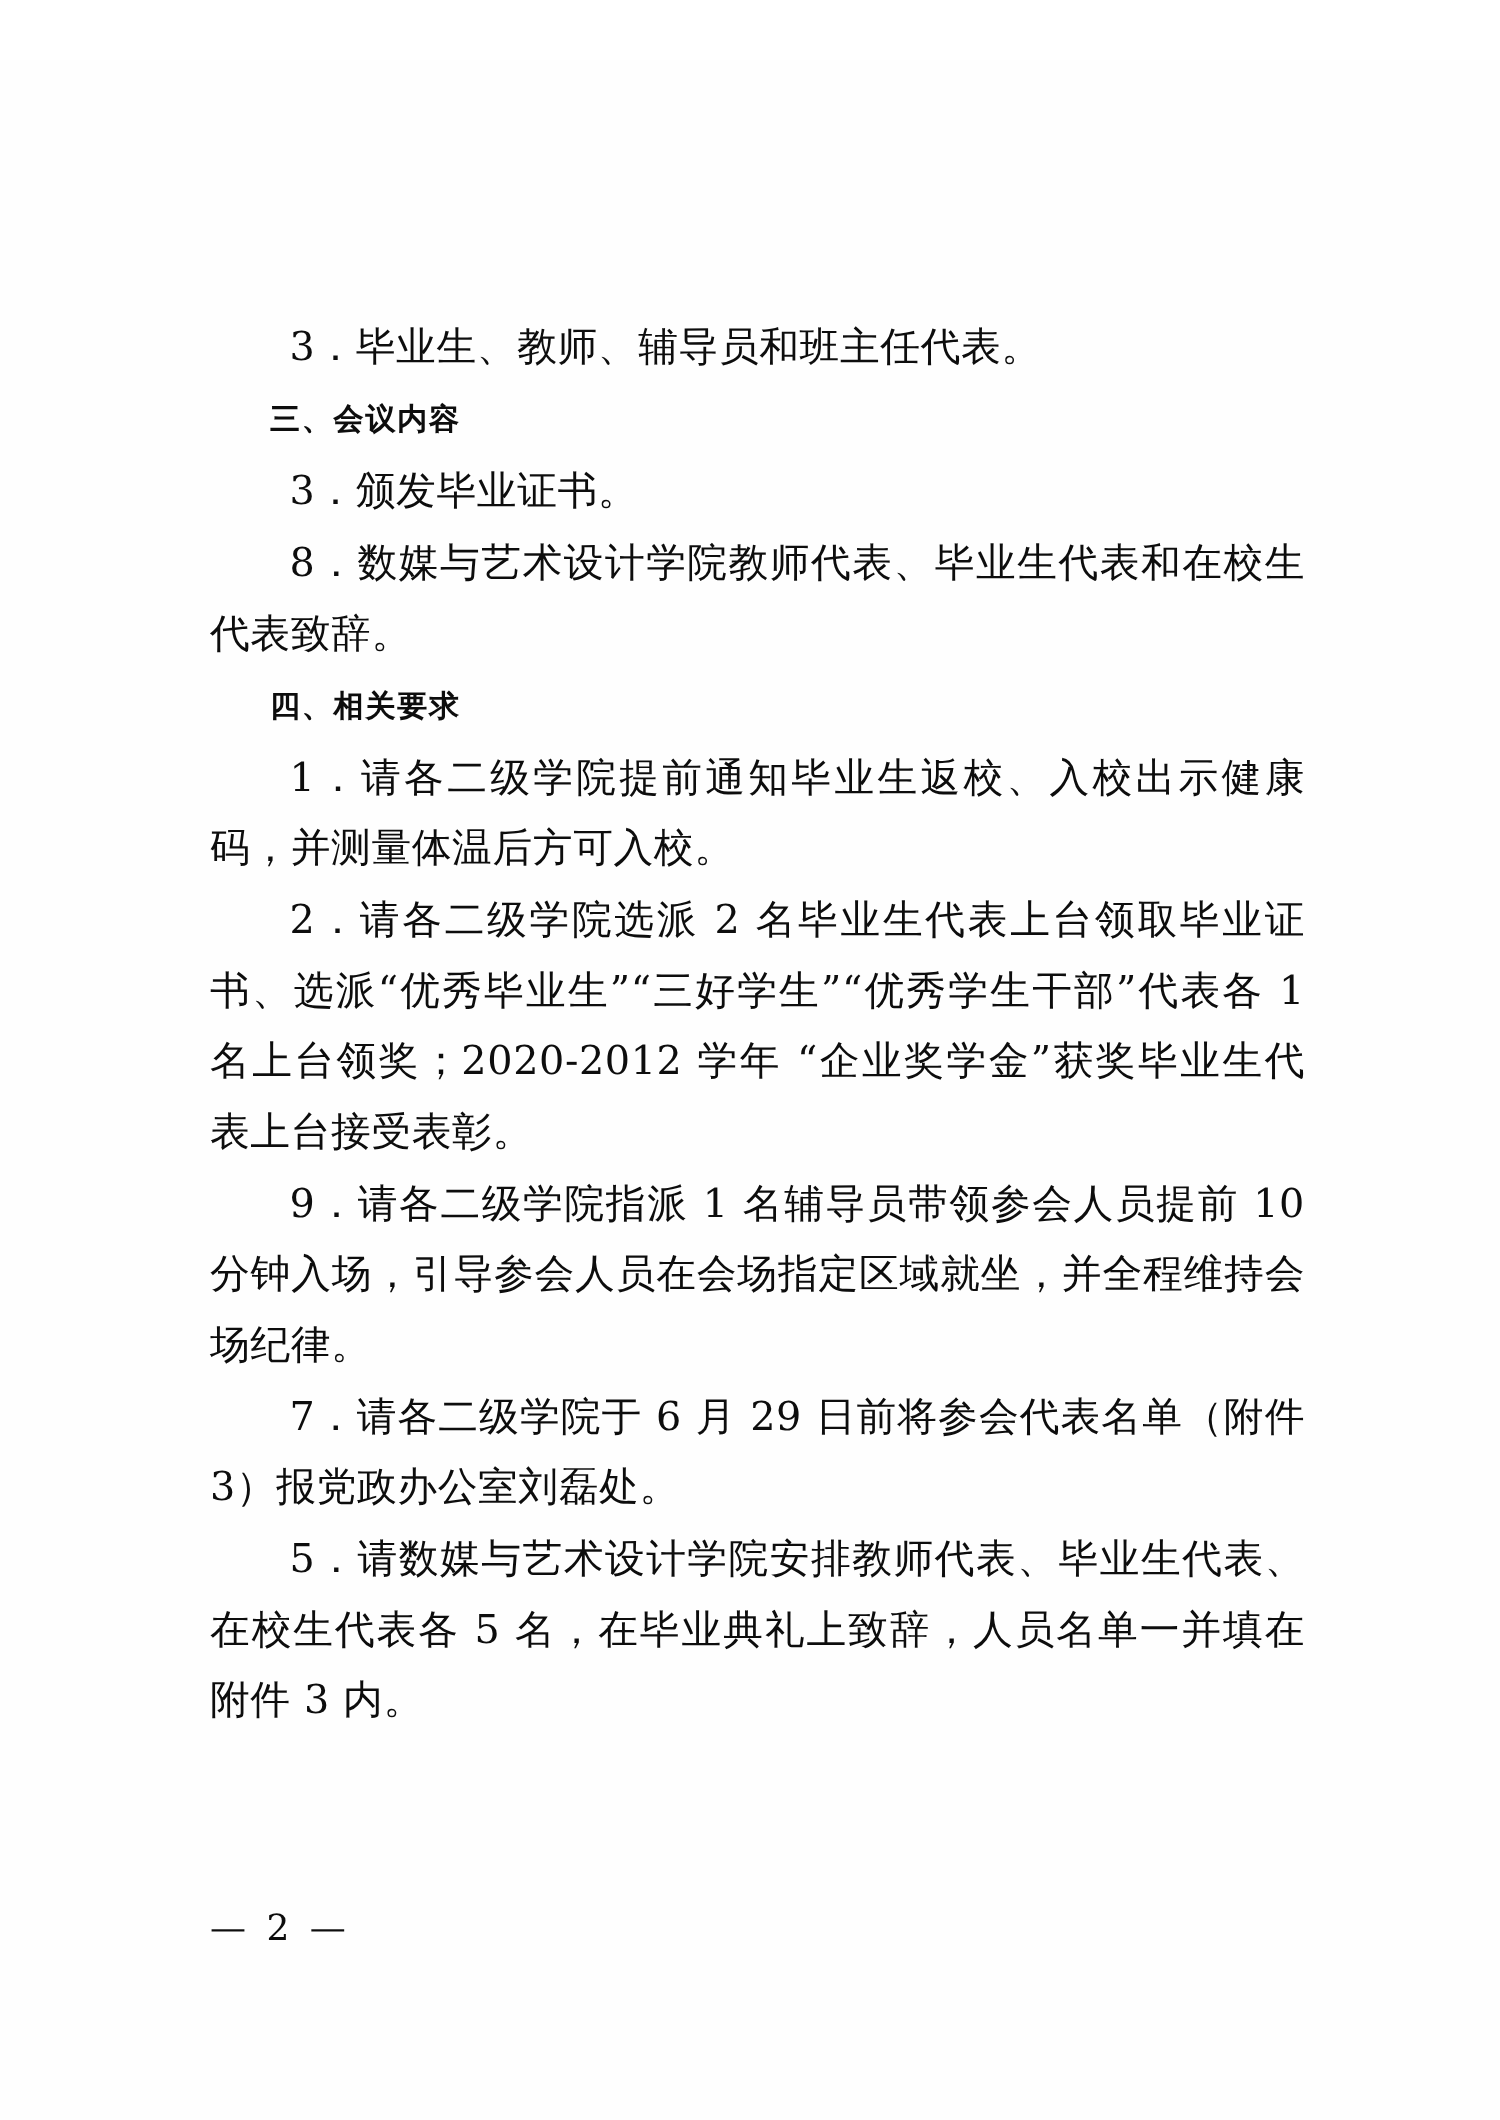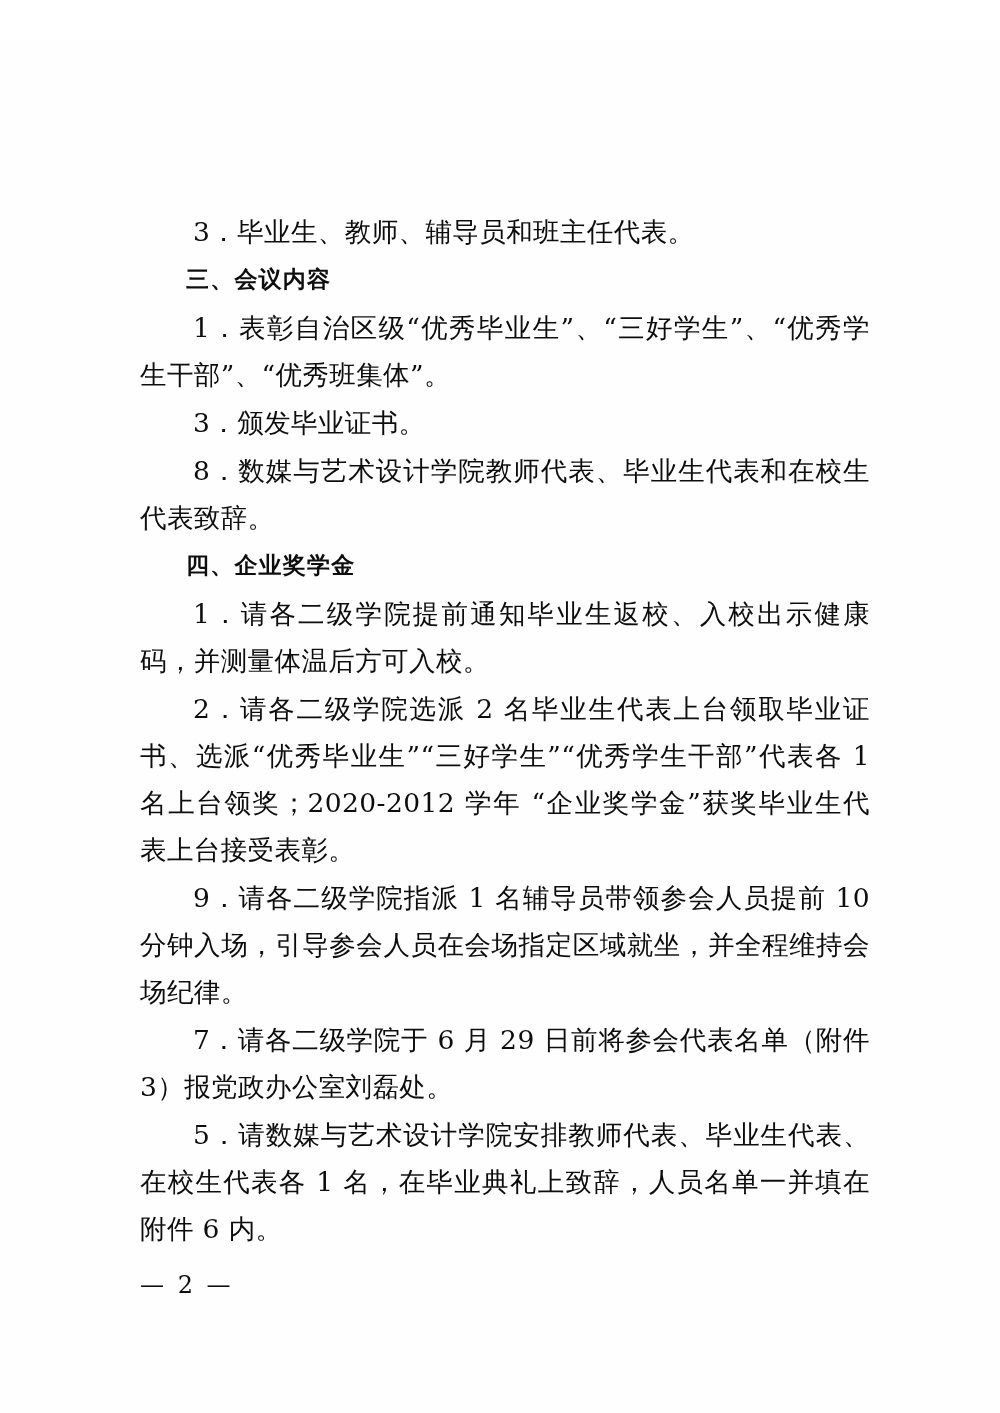--- a/index.html
+++ b/index.html
@@ -36,21 +36,21 @@
     text-align: justify;
     text-justify: inter-ideograph;
     margin: 0 0 1px 0;
     letter-spacing: 0.4px;
     font-family: "DejaVu Serif", "Liberation Serif", serif;
   }
   .para.indent {
     text-indent: 2em;
   }
   .heading {
-    font-size: 23px;
+    font-size: 20px;
     line-height: 47px;
     font-weight: bold;
     text-indent: 2em;
     margin: 0 0 1px 0;
     letter-spacing: 1.2px;
     font-family: "DejaVu Sans", "Liberation Sans", sans-serif;
   }
   .footer {
     position: absolute;
     left: 140px;
@@ -65,35 +65,34 @@
 </head>
 <body>
 
 <div class="page">
   <div class="content">
 
     <p class="para indent">3．毕业生、教师、辅导员和班主任代表。</p>
 
     <p class="heading">三、会议内容</p>
 
-    <p class="para indent">1．表彰自治区级“优秀毕业生”、“三好学生”、“优秀学生干部”、“优秀班集体”。</p>
 
 
     <p class="para indent">3．颁发毕业证书。</p>
 
     <p class="para indent">8．数媒与艺术设计学院教师代表、毕业生代表和在校生代表致辞。</p>
 
-    <p class="heading">四、企业奖学金</p>
+    <p class="heading">四、相关要求</p>
 
     <p class="para indent">1．请各二级学院提前通知毕业生返校、入校出示健康码，并测量体温后方可入校。</p>
 
     <p class="para indent">2．请各二级学院选派 2 名毕业生代表上台领取毕业证书、选派“优秀毕业生”“三好学生”“优秀学生干部”代表各 1 名上台领奖；2020-2012 学年 “企业奖学金”获奖毕业生代表上台接受表彰。</p>
 
     <p class="para indent">9．请各二级学院指派 1 名辅导员带领参会人员提前 10 分钟入场，引导参会人员在会场指定区域就坐，并全程维持会场纪律。</p>
 
     <p class="para indent">7．请各二级学院于 6 月 29 日前将参会代表名单（附件 3）报党政办公室刘磊处。</p>
 
-    <p class="para indent">5．请数媒与艺术设计学院安排教师代表、毕业生代表、在校生代表各 1 名，在毕业典礼上致辞，人员名单一并填在附件 6 内。</p>
+    <p class="para indent">5．请数媒与艺术设计学院安排教师代表、毕业生代表、在校生代表各 5 名，在毕业典礼上致辞，人员名单一并填在附件 3 内。</p>
 
   </div>
 
   <div class="footer">— 2 —</div>
 </div>
 
 </body></html>

